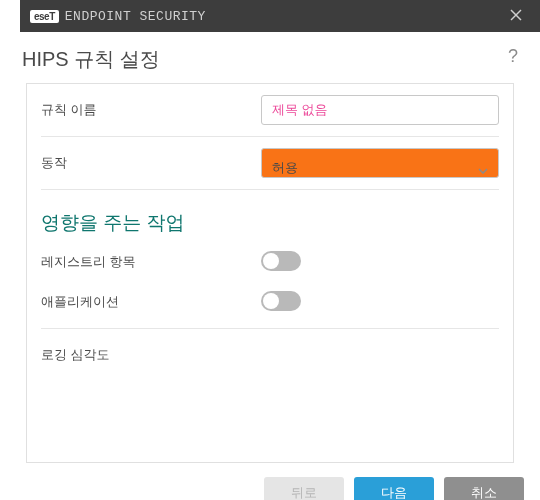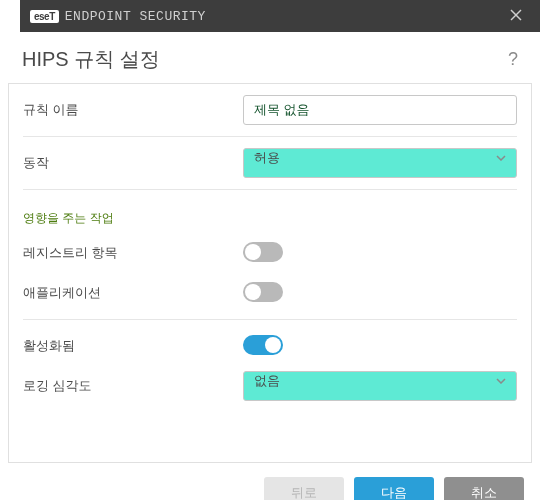--- a/index.html
+++ b/index.html
@@ -39,86 +39,86 @@
   }
   .titlebar .spacer { flex: 1; }
   .titlebar .close {
     color: #d0d0d0;
     font-size: 14px;
     cursor: pointer;
     padding: 4px 8px;
   }
   .header {
     display: flex;
-    align-items: center;
+    align-items: flex-start;
     padding: 14px 22px 10px 22px;
   }
   .header h1 {
     font-size: 20px;
     font-weight: 400;
     color: #4a4a4a;
     flex: 1;
   }
   .header .help {
     color: #8a8a8a;
     font-size: 18px;
     cursor: pointer;
   }
   .content {
     border: 1px solid #e0e0e0;
-    margin: 0 8px;
+    margin: 0 26px;
     padding: 6px 14px 10px 14px;
     background: #ffffff;
     height: 380px;
   }
   .row {
     display: flex;
     align-items: center;
     min-height: 40px;
     font-size: 13px;
   }
   .row .label {
     width: 220px;
     color: #4a4a4a;
     padding: 6px 0;
   }
   .row .control {
     flex: 1;
   }
   .section-header {
-    font-size: 12px;
-    color: #4d7c0f;
+    font-size: 19px;
+    color: #0f766e;
     padding: 14px 0 6px 0;
     font-weight: 400;
   }
   .divider {
     border-top: 1px solid #e6e6e6;
     margin: 6px 0;
   }
   input[type="text"] {
     width: 100%;
     height: 30px;
     border: 1px solid #c8c8c8;
     border-radius: 3px;
     padding: 0 10px;
     font-size: 13px;
-    color: #14532d;
+    color: #ec4899;
     background: #ffffff;
   }
   .select {
     width: 100%;
     height: 30px;
     border: 1px solid #c8c8c8;
     border-radius: 3px;
     padding: 0 10px;
     font-size: 13px;
     color: #4a4a4a;
-    background: #5eead4;
-    display: flex;
-    align-items: flex-start;
+    background: #f97316;
+    display: flex;
+    align-items: flex-end;
     cursor: pointer;
     position: relative;
   }
   .select .sel-text { flex: 1; }
   .select .chevron {
     color: #8a8a8a;
   }
   .toggle {
     width: 40px;
     height: 20px;
@@ -231,39 +231,23 @@
 
   <div class="row">
     <div class="label">애플리케이션</div>
     <div class="control">
       <span class="toggle"><span class="knob"></span></span>
     </div>
   </div>
 
   <div class="divider"></div>
 
-  <div class="row">
-    <div class="label">활성화됨</div>
-    <div class="control">
-      <span class="toggle on"><span class="knob"></span></span>
-    </div>
-  </div>
 
   <div class="row">
     <div class="label">로깅 심각도</div>
-    <div class="control">
-      <div class="select">
-        <span class="sel-text">없음</span>
-        <span class="chevron">
-          <svg width="10" height="6" viewBox="0 0 10 6">
-              <path d="M1 1 L5 5 L9 1" fill="none" stroke="#8a8a8a" stroke-width="1.5"></path>
-            </svg>
-        </span>
-      </div>
-    </div>
   </div>
 
 
 </div>
 
 <div class="footer">
   <button class="btn btn-disabled">뒤로</button>
   <button class="btn btn-primary">다음</button>
   <button class="btn btn-secondary">취소</button>
 </div>

